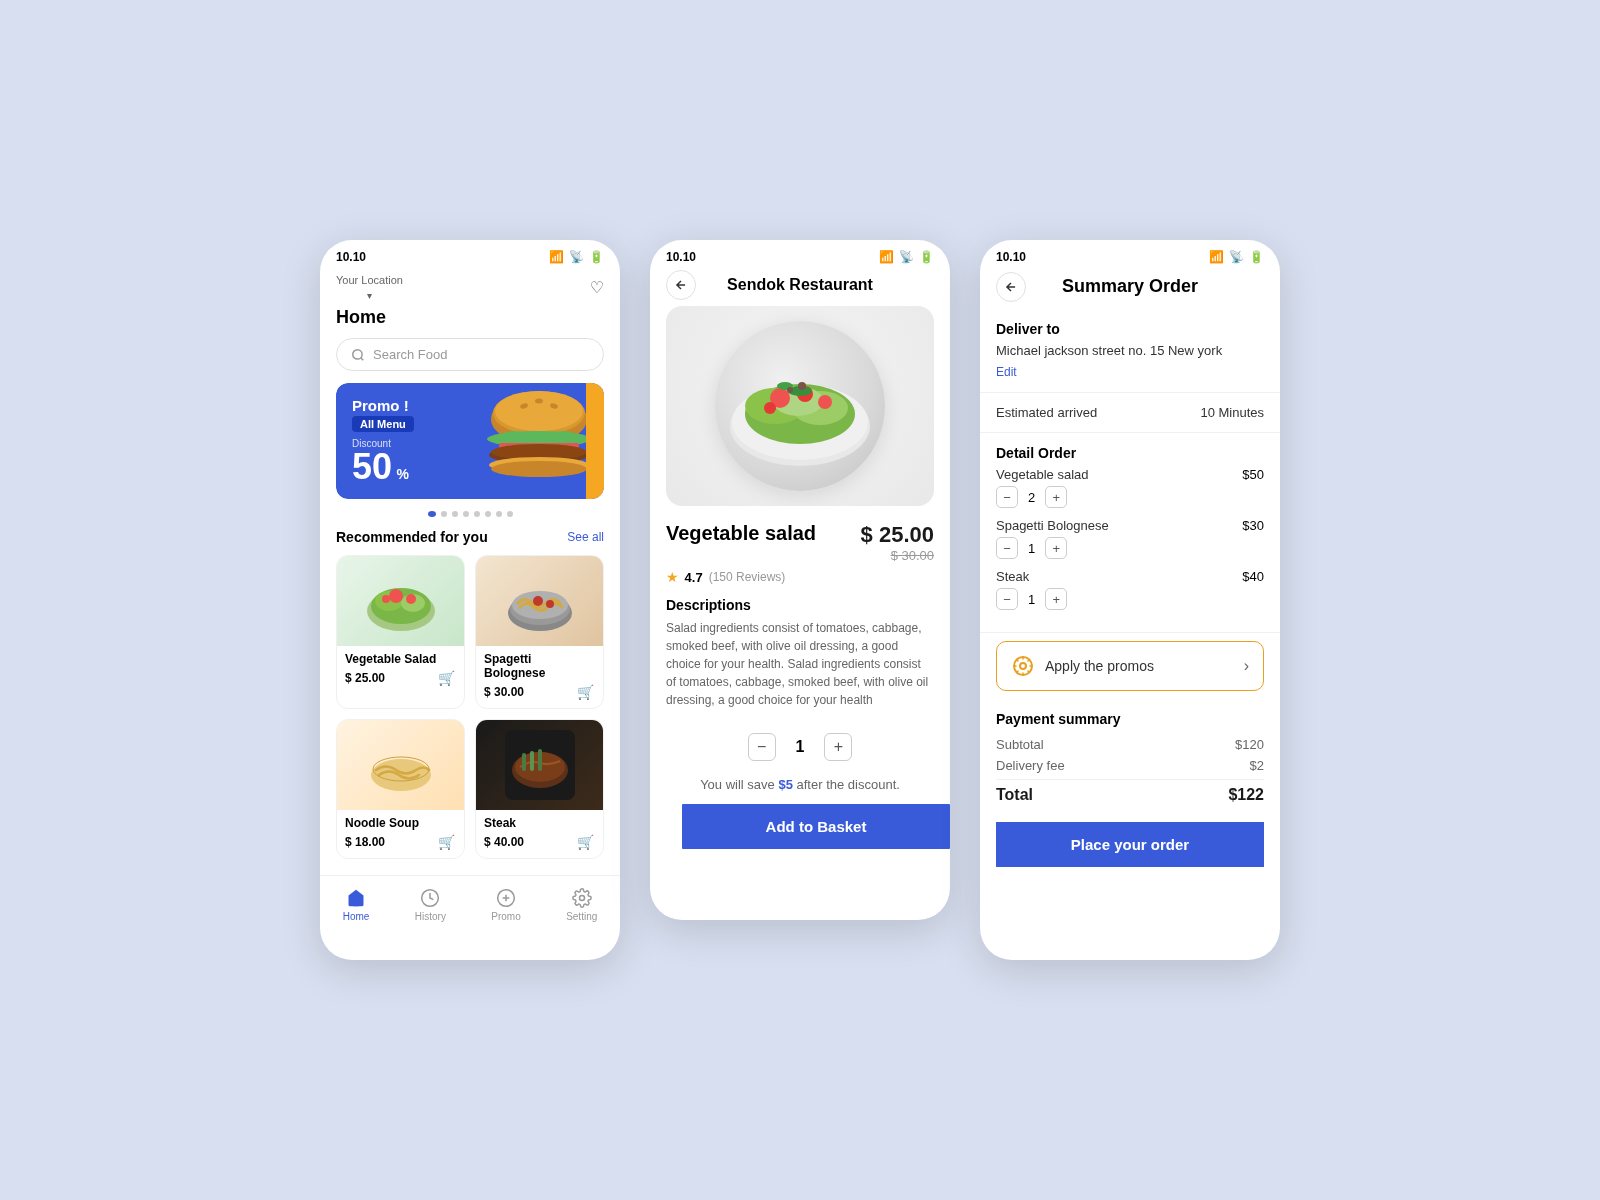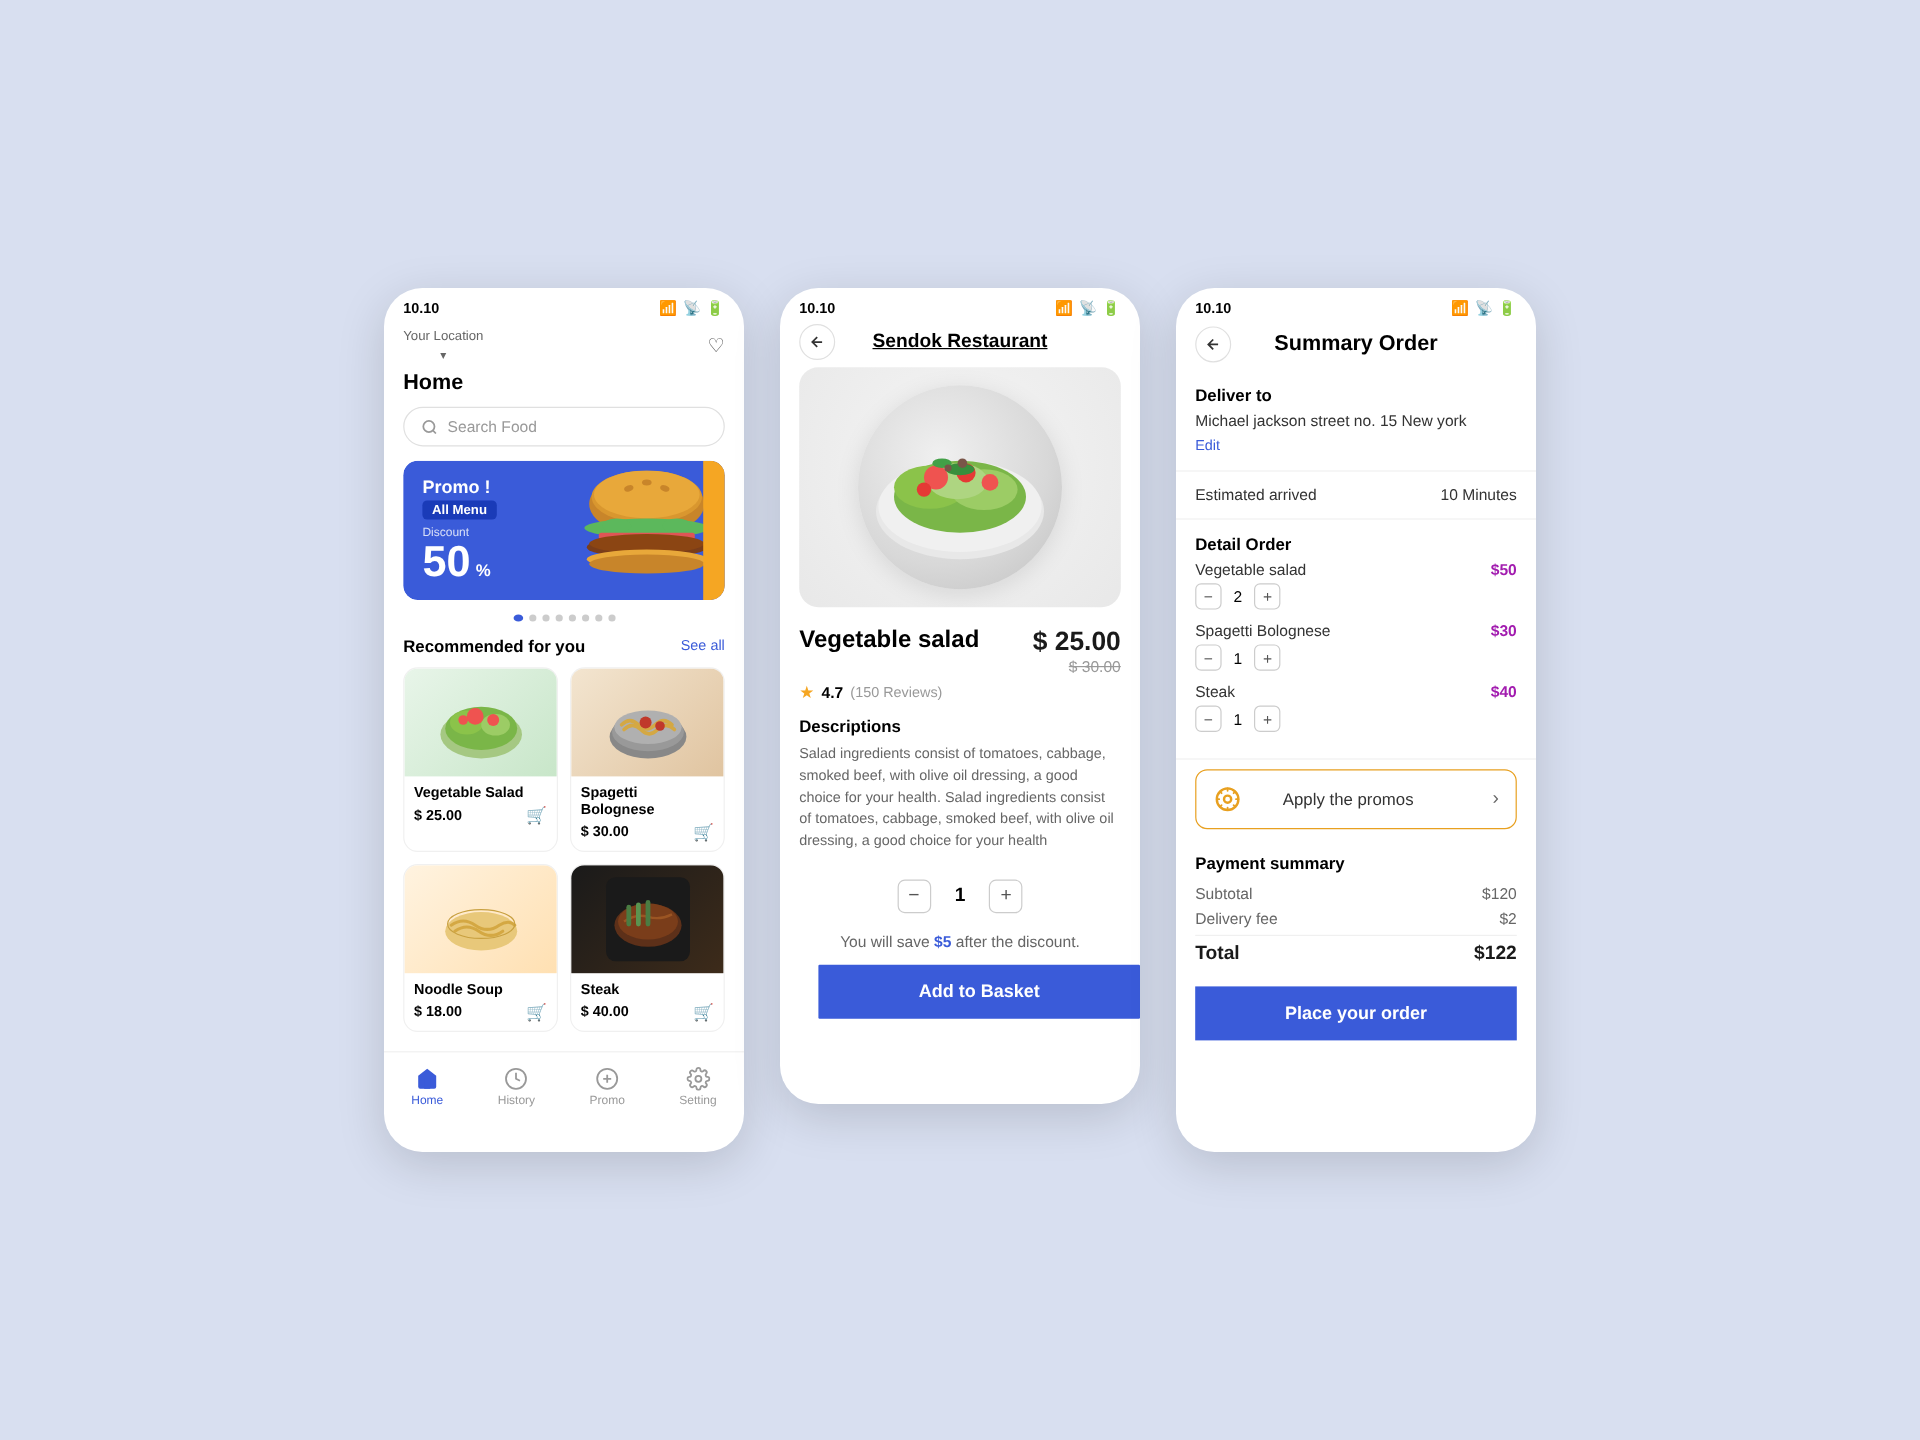--- a/index.html
+++ b/index.html
@@ -184,21 +184,20 @@
     .nav-item.active { color: #3a5bd9; }
     .nav-item svg { width: 20px; height: 20px; }
 
     
     .back-header {
       display: flex;
       align-items: center;
       justify-content: center;
       padding: 8px 16px 12px;
       position: relative;
-      text-decoration: underline;
     }
     .back-btn {
       position: absolute;
       left: 16px;
       width: 30px;
       height: 30px;
       border-radius: 50%;
       border: 1px solid #e0e0e0;
       display: flex;
       align-items: center;
@@ -307,21 +306,21 @@
     .eta-value { color: #333; font-size: 13px; }
 
     .order-item { margin-bottom: 10px; }
     .order-item-row {
       display: flex;
       justify-content: space-between;
       font-size: 13px;
       margin-bottom: 4px;
     }
     .order-item-name { color: #333; }
-    .order-item-price { color: #a21caf; font-weight: 700; }
+    .order-item-price { color: #000000; font-weight: 400; }
     .qty-control {
       display: flex;
       align-items: center;
       gap: 10px;
     }
     .qty-btn-sm {
       width: 22px;
       height: 22px;
       border: 1px solid #ccc;
       border-radius: 5px;
@@ -338,21 +337,21 @@
       margin: 8px 16px;
       border: 1.5px solid #e8a020;
       border-radius: 10px;
       display: flex;
       align-items: center;
       justify-content: space-between;
       padding: 12px 14px;
       cursor: pointer;
     }
     .promo-left-row { display: flex; align-items: center; gap: 10px; }
-    .promo-text { font-size: 14px; font-weight: 500; color: #333; margin-left: 24px; }
+    .promo-text { font-size: 14px; font-weight: 500; color: #333; }
     .chevron-right { font-size: 16px; color: #666; }
 
     .payment-section { padding: 12px 16px 8px; }
     .payment-title { font-size: 14px; font-weight: 700; margin-bottom: 10px; }
     .payment-line {
       display: flex;
       justify-content: space-between;
       font-size: 13px;
       color: #666;
       margin-bottom: 6px;

